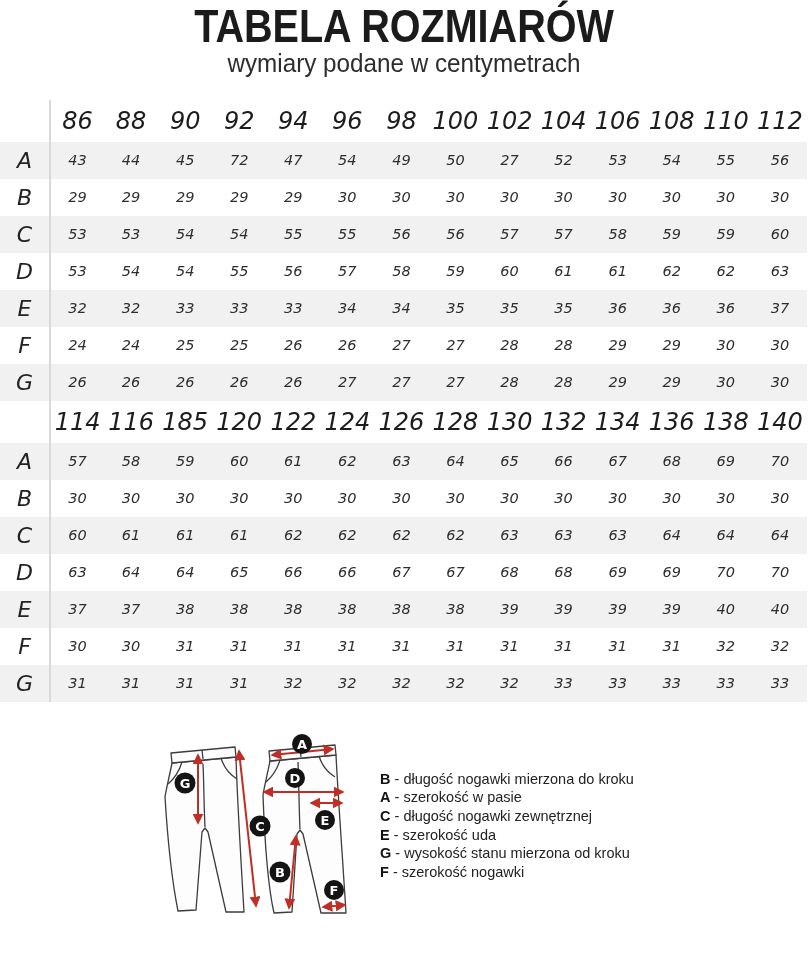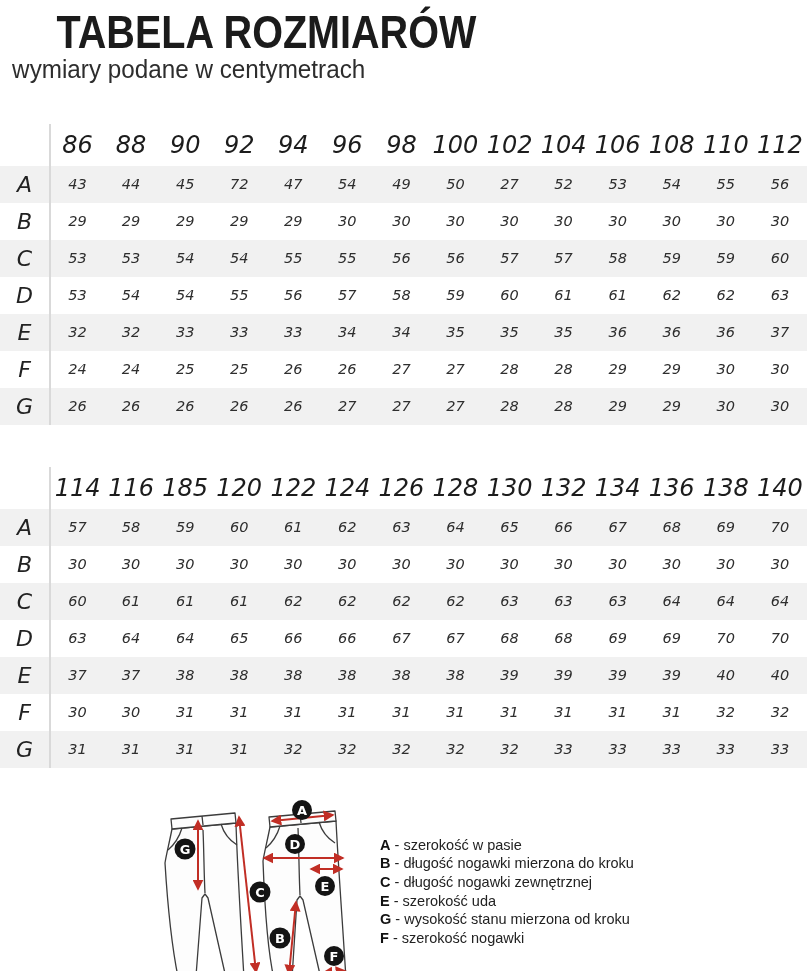--- a/index.html
+++ b/index.html
@@ -1,38 +1,38 @@
 <!DOCTYPE html>
 <html><head>
 <meta charset="utf-8">
 <style>
   html,body{margin:0;padding:0;background:#ffffff;}
   body{width:808px;font-family:"Liberation Sans",sans-serif;color:#1d1d1d;}
   .page{width:808px;overflow:hidden;}
 
   
-  .header{text-align:left;padding-top:8px;}
+  .header{text-align:center;padding-top:2px;}
   .title{font-size:46px;font-weight:bold;letter-spacing:0px;color:#1b1b1b;
          transform:scaleX(0.86);transform-origin:center;line-height:1.05;margin:0;}
   .subtitle{font-size:25px;font-weight:normal;color:#2d2d2d;margin:0;
             transform:scaleX(0.97);transform-origin:center;line-height:1.1;}
 
   
   table.size-table{border-collapse:collapse;table-layout:fixed;width:808px;}
   table.size-table th,table.size-table td{padding:0;text-align:center;vertical-align:middle;}
   table.size-table thead th{height:42px;font-family:"DejaVu Sans",sans-serif;
         font-style:italic;font-weight:normal;font-size:24px;color:#1c1c1c;}
   table.size-table tbody th{font-family:"DejaVu Sans",sans-serif;font-style:italic;
         font-weight:normal;font-size:22px;color:#222;}
   table.size-table tbody td{height:37px;font-family:"DejaVu Sans",sans-serif;
         font-style:italic;font-size:14.5px;color:#2e2e2e;}
   table.size-table th:first-child{width:49px;border-right:2px solid #d9d9d9;}
   table.size-table tbody tr:nth-child(odd){background:#f1f1f1;}
-  #table-0{margin-top:40px;}
-  #table-1{margin-top:42px;}
+  #table-0{margin-top:22px;}
+  #table-1{}
 
   
   .bottom{display:flex;margin-top:32px;padding-left:148px;align-items:flex-start;}
   .diagram-wrap{width:222px;flex:0 0 auto;}
   .legend{margin-left:10px;padding-top:36px;}
   .legend-row{font-size:14.5px;line-height:18.6px;color:#222;white-space:nowrap;}
   .legend-row .letter{font-weight:bold;color:#111;}
 </style>
 </head>
 <body>
@@ -395,22 +395,22 @@
           </g>
           <g>
             <circle cx="37" cy="49" r="10.5" fill="#141414"></circle>
             <text x="37" y="49" dy="0.36em" fill="#ffffff">G</text>
           </g>
         </g>
       </svg>
     </div>
 
     <div class="legend" id="legend">
+        <div class="legend-row"><span class="letter">B</span><span> - </span><span>długość nogawki mierzona do kroku</span></div>
         <div class="legend-row"><span class="letter">A</span><span> - </span><span>szerokość w pasie</span></div>
-        <div class="legend-row"><span class="letter">B</span><span> - </span><span>długość nogawki mierzona do kroku</span></div>
         <div class="legend-row"><span class="letter">C</span><span> - </span><span>długość nogawki zewnętrznej</span></div>
         <div class="legend-row"><span class="letter">E</span><span> - </span><span>szerokość uda</span></div>
         <div class="legend-row"><span class="letter">G</span><span> - </span><span>wysokość stanu mierzona od kroku</span></div>
         <div class="legend-row"><span class="letter">F</span><span> - </span><span>szerokość nogawki</span></div>
       </div>
   </div>
 
 </div>
 
 </body></html>

